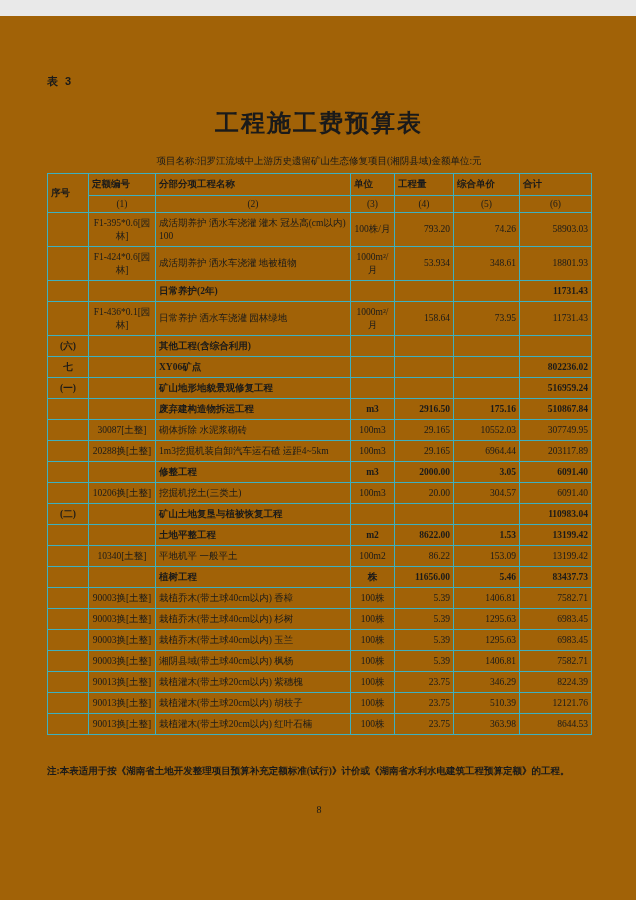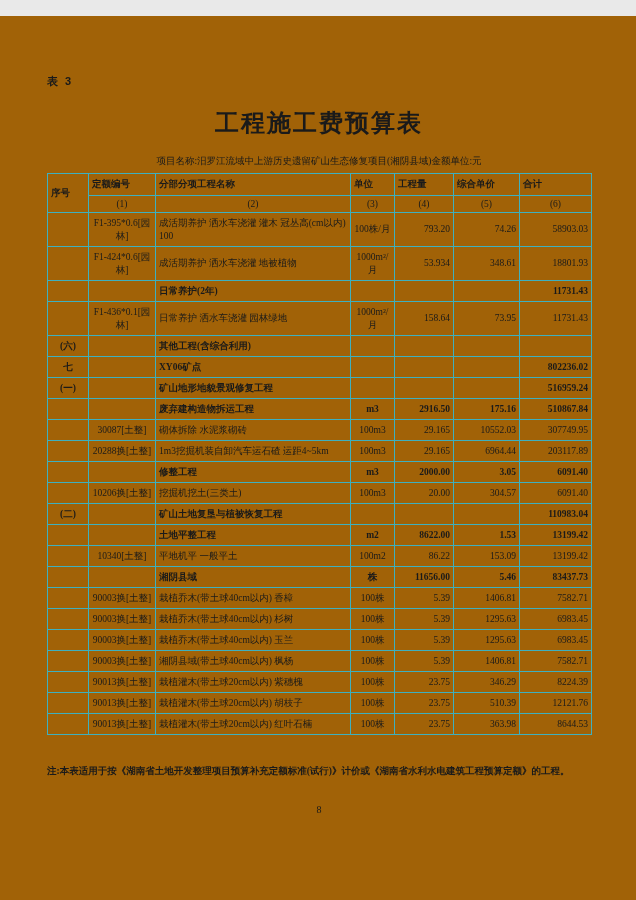--- a/index.html
+++ b/index.html
@@ -253,21 +253,21 @@
             <td class="c-center">10340[土整]</td>
             <td class="c-left">平地机平 一般平土</td>
             <td class="c-center">100m2</td>
             <td class="c-right">86.22</td>
             <td class="c-right">153.09</td>
             <td class="c-right">13199.42</td>
           </tr>
           <tr class="bold">
             <td class="c-center"></td>
             <td class="c-center"></td>
-            <td class="c-left">湘阴县域</td>
+            <td class="c-left">植树工程</td>
             <td class="c-center">株</td>
             <td class="c-right">11656.00</td>
             <td class="c-right">5.46</td>
             <td class="c-right">83437.73</td>
           </tr>
           <tr>
             <td class="c-center"></td>
             <td class="c-center">90003换[土整]</td>
             <td class="c-left">栽植乔木(带土球40cm以内) 香樟</td>
             <td class="c-center">100株</td>

